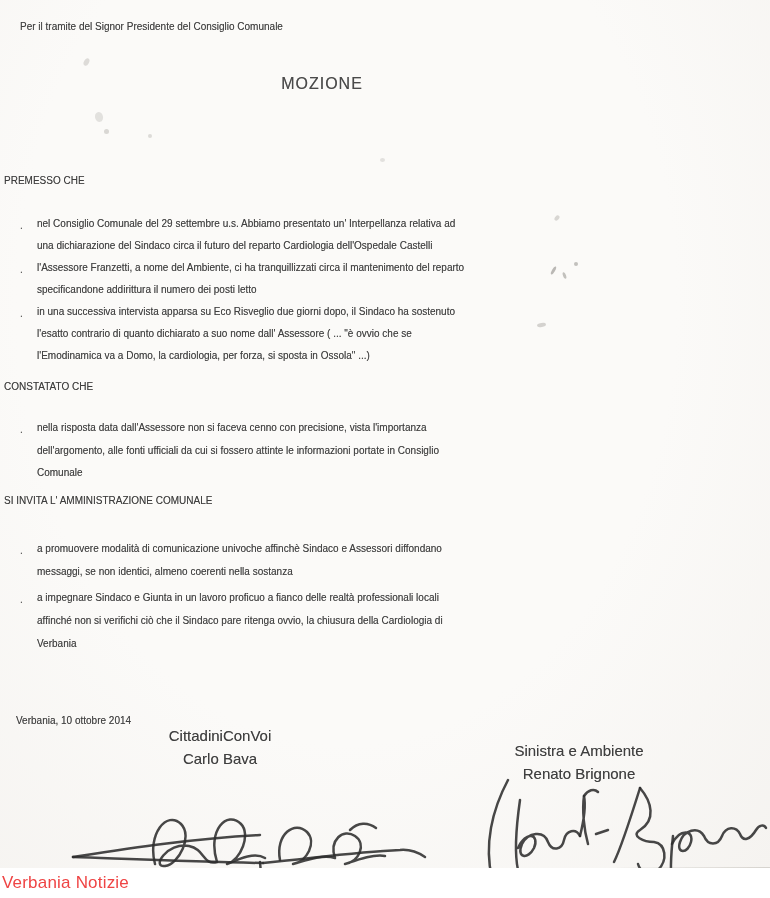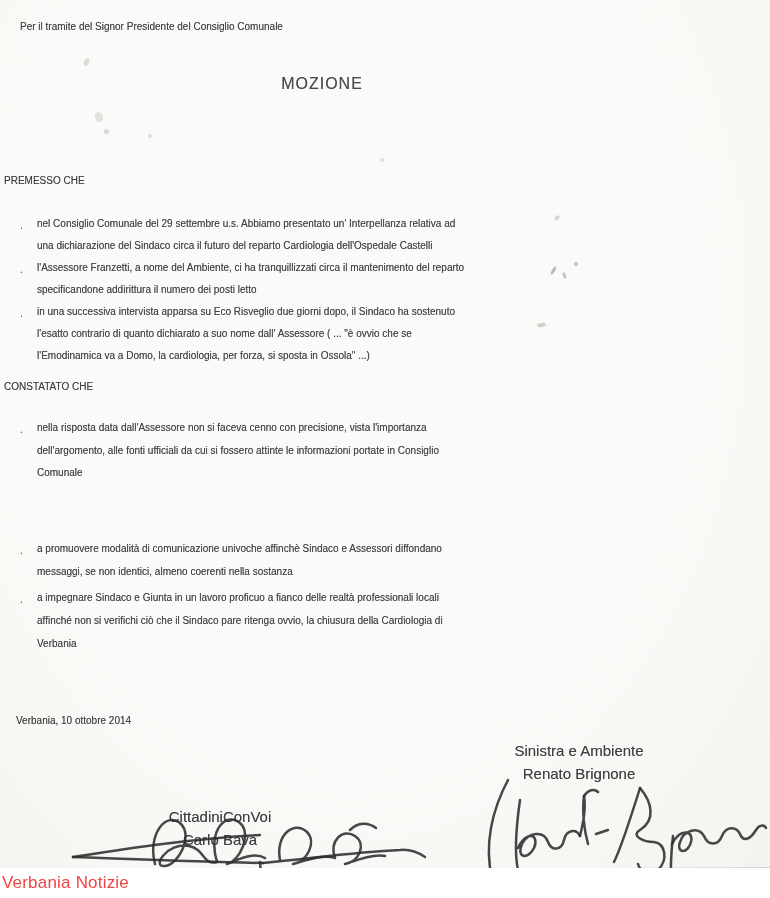--- a/index.html
+++ b/index.html
@@ -34,21 +34,21 @@
   #group-3 { top: 537px; line-height: 23px; }
   .bullet { position: relative; padding-left: 17px; }
   .bullet + .bullet { margin-top: 0px; }
   #group-3 .bullet + .bullet { margin-top: 3px; }
   .dot { position: absolute; left: 0; top: 2px; color: #5a5a5a; }
   .btxt { display: block; white-space: pre-wrap; }
   #dateline { left: 16px; top: 710px; }
   .sig-label { position: absolute; width: 210px; text-align: center;
                font-size: 15px; line-height: 23px; color: #3f3f3f;
                text-shadow: 0 0 0.5px rgba(70,70,70,0.55); }
-  #sig-label-left  { left: 115px; top: 805px; text-align: center; }
+  #sig-label-left  { left: 115px; top: 724px; text-align: center; }
   #sig-label-right { left: 474px; top: 739px; }
   .sig-svg { position: absolute; }
   #sig-svg-left  { left: 55px;  top: 800px; }
   #sig-svg-right { left: 468px; top: 770px; }
   .sig-svg path { fill: none; stroke: #2e2e2e; stroke-width: 2.5;
                   stroke-linecap: round; stroke-linejoin: round; opacity: 0.88; }
   
   #bottom-strip { position: absolute; left: 0; top: 868px; width: 770px; height: 30px;
                   background: #ffffff; }
   #watermark { position: absolute; left: 2px; top: 873px; font-size: 17px;
@@ -103,20 +103,21 @@
 
     <div id="group-2" class="txt group">
       <div class="bullet">
         <span class="dot">.</span>
         <span class="btxt">nella risposta data dall'Assessore non si faceva cenno con precisione, vista l'importanza
 dell'argomento, alle fonti ufficiali da cui si fossero attinte le informazioni portate in Consiglio
 Comunale</span>
       </div>
     </div>
 
+    <div id="heading-3" class="txt heading">SI INVITA L' AMMINISTRAZIONE COMUNALE</div>
 
     <div id="group-3" class="txt group">
       <div class="bullet">
         <span class="dot">.</span>
         <span class="btxt">a promuovere modalità di comunicazione univoche affinchè Sindaco e Assessori diffondano
 messaggi, se non identici, almeno coerenti nella sostanza</span>
       </div>
       <div class="bullet">
         <span class="dot">.</span>
         <span class="btxt">a impegnare Sindaco e Giunta in un lavoro proficuo a fianco delle realtà professionali locali

